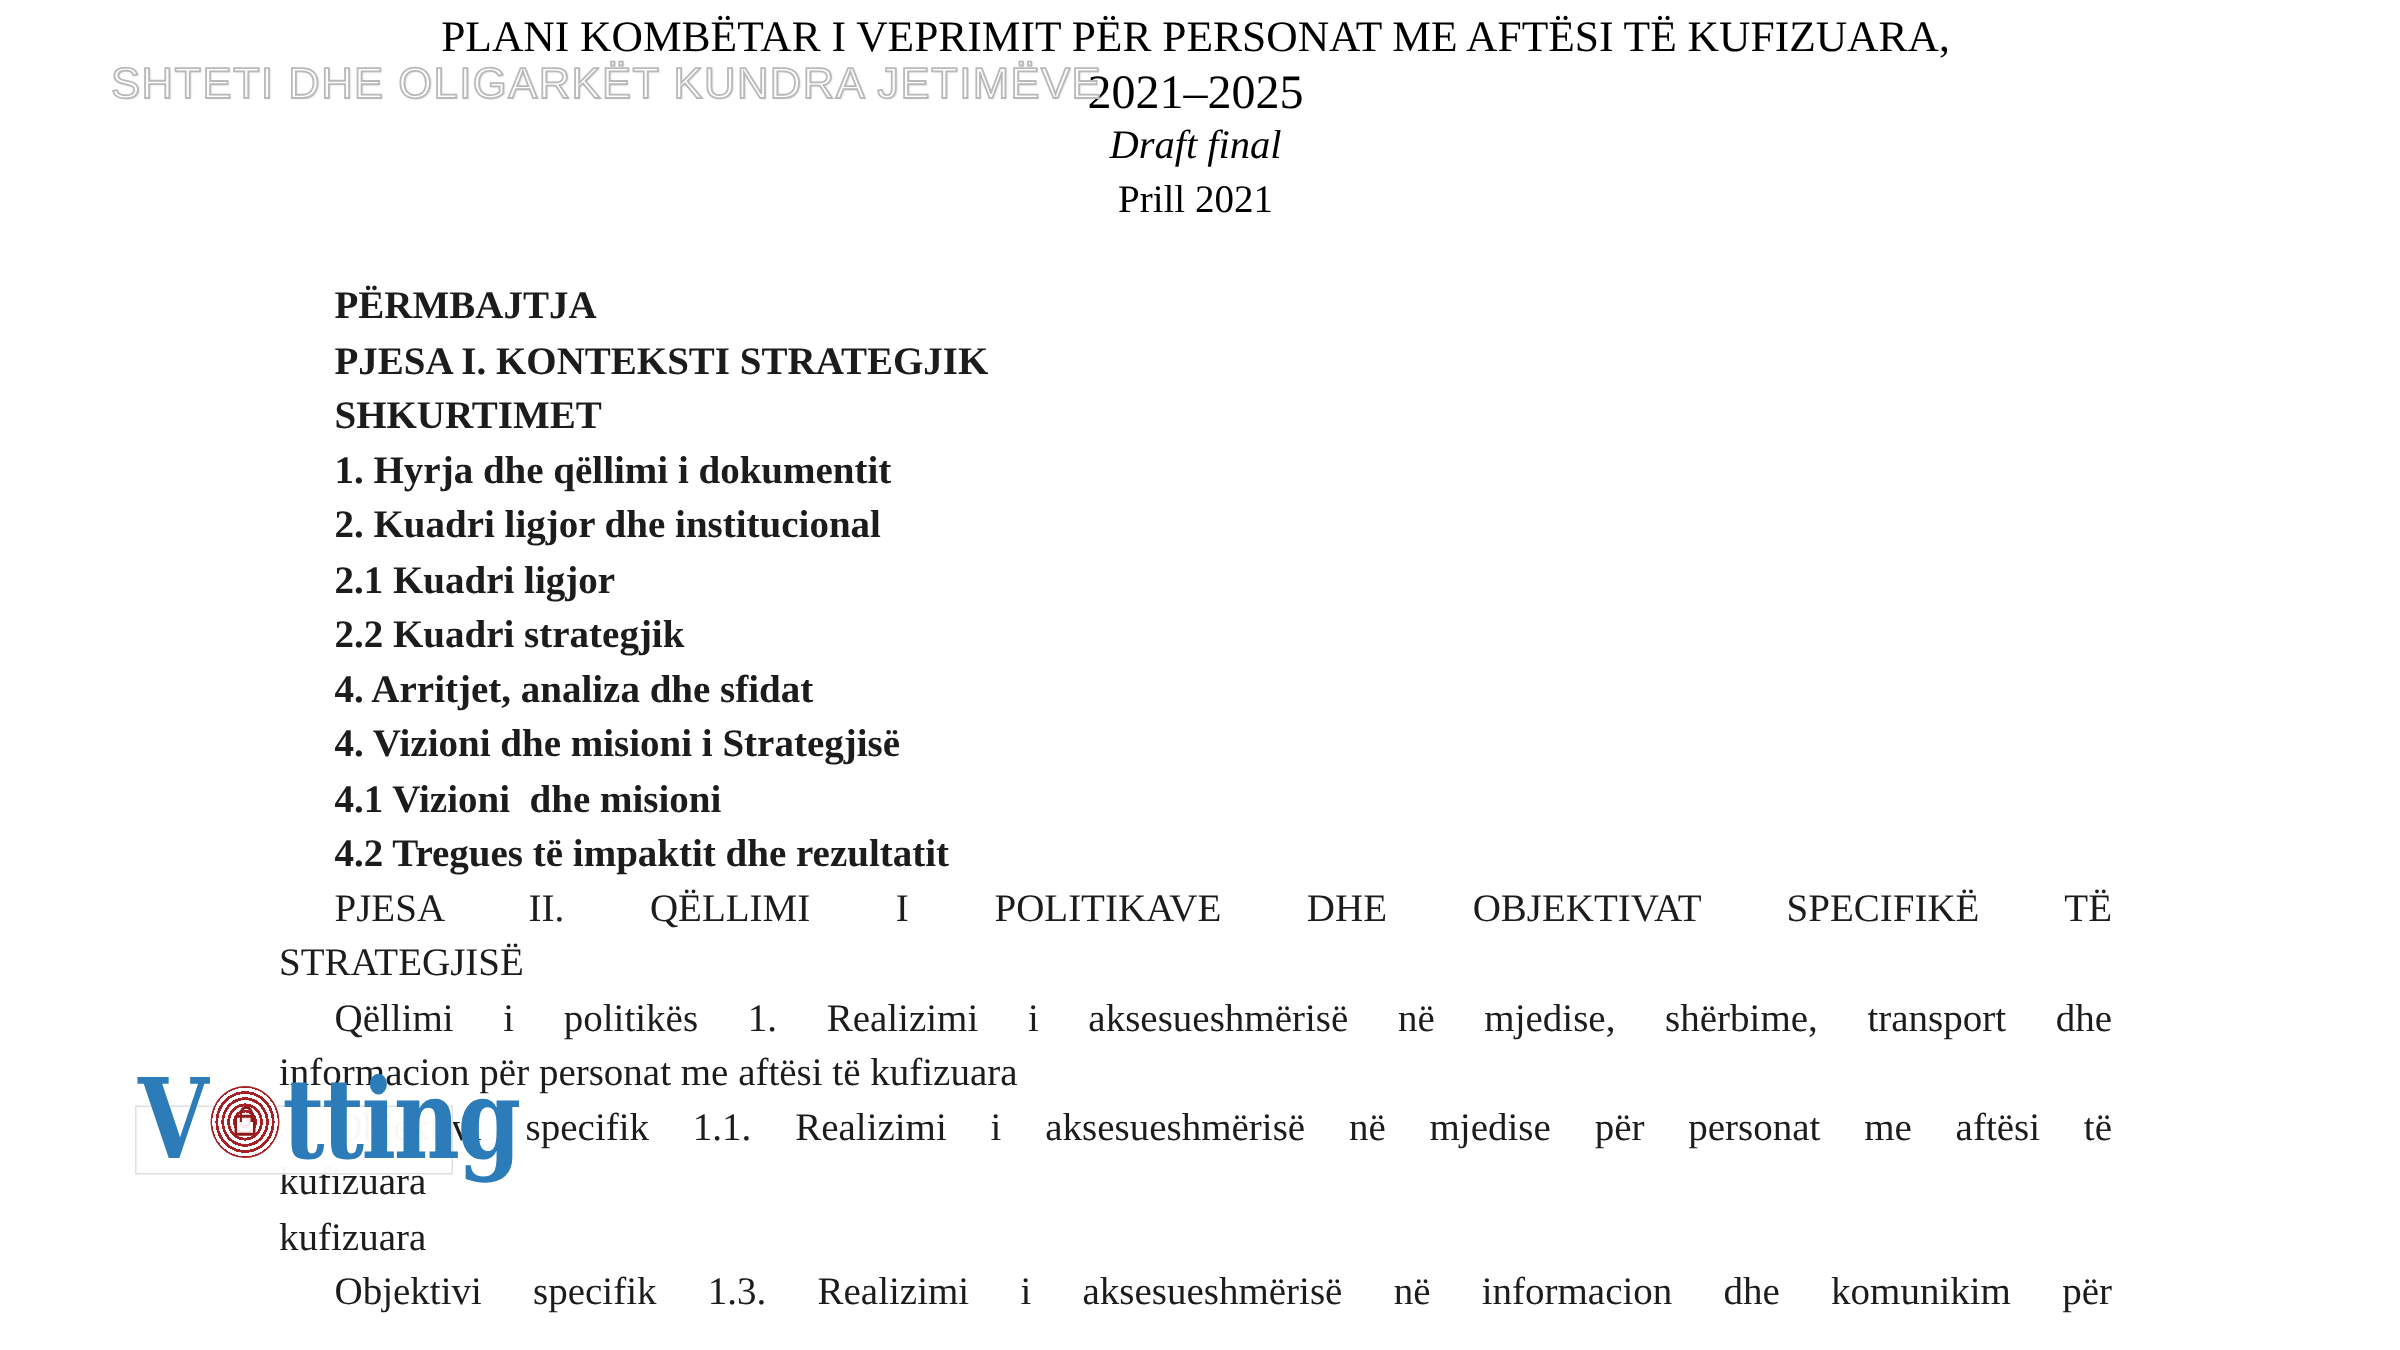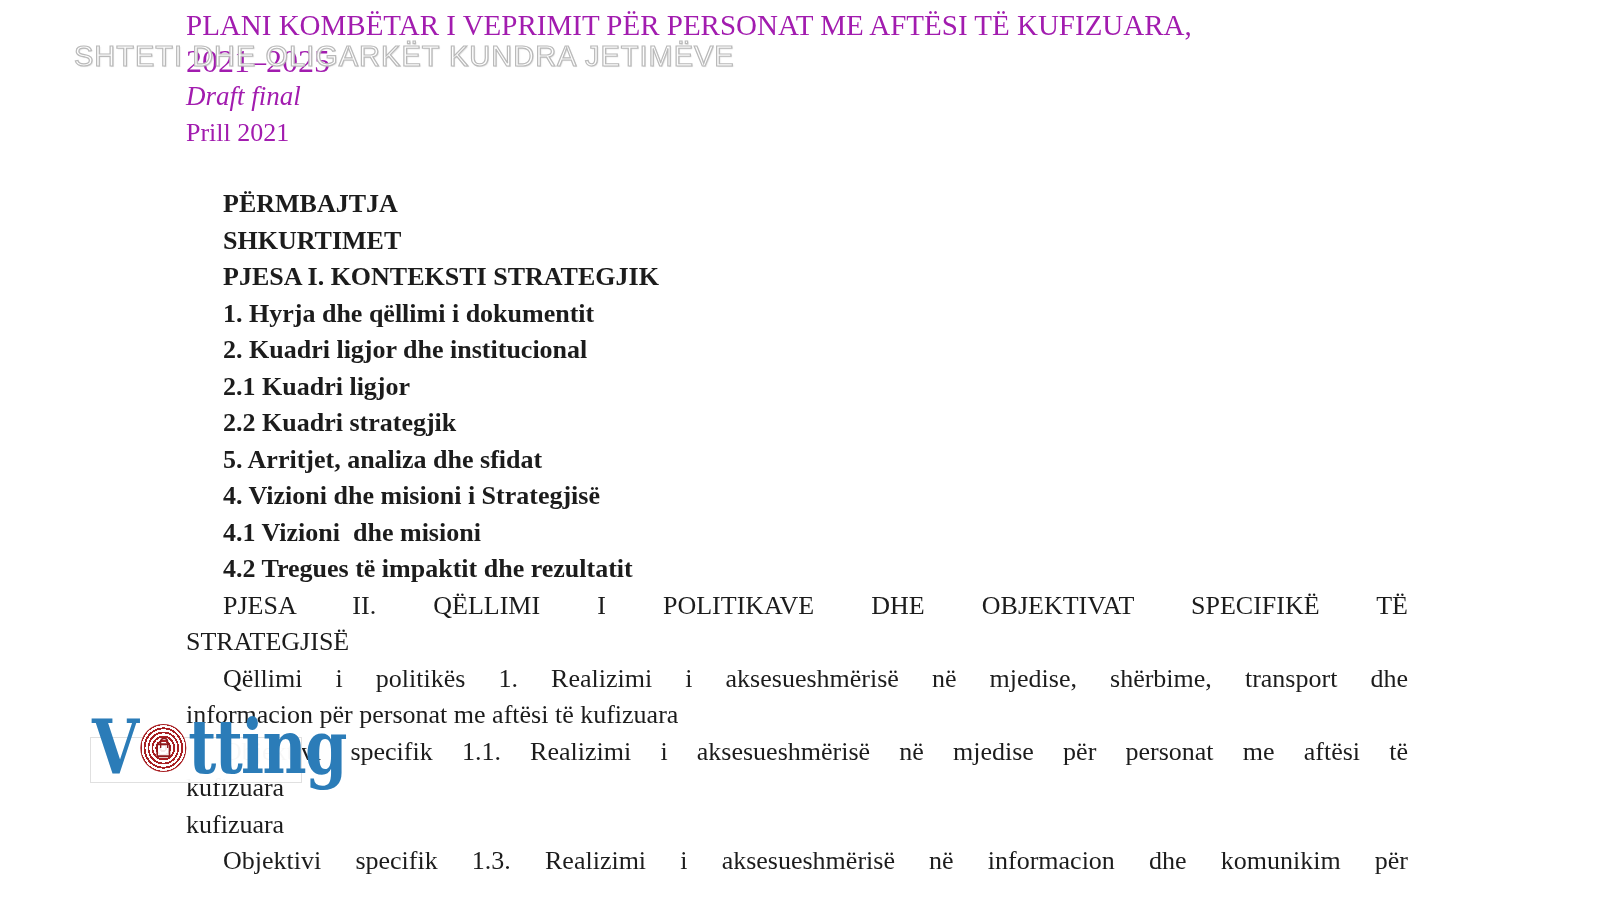--- a/index.html
+++ b/index.html
@@ -20,21 +20,21 @@
     white-space: nowrap;
     color: rgba(255,255,255,0.92);
     -webkit-text-stroke: 1.2px #b9b9b9;
     text-shadow: 1px 1px 1px rgba(160,160,160,0.35);
     z-index: 5;
   }
 
   
   .header {
     position: absolute; left: 186px; top: 8px; width: 1222px;
-    text-align: left; color: #a21caf; z-index: 1;
+    text-align: center; color: #000000; z-index: 1;
   }
   .header .h1 { font-size: 29px; line-height: 35.6px; white-space: nowrap; }
   .header .h2 { font-size: 32px; line-height: 35.6px; }
   .header .sub { font-size: 27px; line-height: 35.6px; font-style: italic; }
   .header .date { font-size: 26px; line-height: 35.6px; }
 
   
   .flow {
     position: absolute; left: 186px; top: 186px; width: 1222px;
     font-size: 26px; line-height: 36.5px; color: #1c1c1c; z-index: 1;
@@ -89,27 +89,27 @@
 
   <div class="header">
     <div class="h1">PLANI KOMBËTAR I VEPRIMIT PËR PERSONAT ME AFTËSI TË KUFIZUARA,</div>
     <div class="h2">2021–2025</div>
     <div class="sub">Draft final</div>
     <div class="date">Prill 2021</div>
   </div>
 
   <div class="flow">
     <div class="ln">PËRMBAJTJA</div>
+    <div class="ln">PJESA I. KONTEKSTI STRATEGJIK</div>
     <div class="ln">SHKURTIMET</div>
-    <div class="ln">PJESA I. KONTEKSTI STRATEGJIK</div>
     <div class="ln">1. Hyrja dhe qëllimi i dokumentit</div>
     <div class="ln">2. Kuadri ligjor dhe institucional</div>
     <div class="ln">2.1 Kuadri ligjor</div>
     <div class="ln">2.2 Kuadri strategjik</div>
-    <div class="ln">5. Arritjet, analiza dhe sfidat</div>
+    <div class="ln">4. Arritjet, analiza dhe sfidat</div>
     <div class="ln">4. Vizioni dhe misioni i Strategjisë</div>
     <div class="ln">4.1 Vizioni  dhe misioni</div>
     <div class="ln">4.2 Tregues të impaktit dhe rezultatit</div>
 
     <div class="just">PJESA II. QËLLIMI I POLITIKAVE DHE OBJEKTIVAT SPECIFIKË TË</div>
     <div class="cont">STRATEGJISË</div>
     <div class="just">Qëllimi i politikës 1. Realizimi i aksesueshmërisë në mjedise, shërbime, transport dhe</div>
     <div class="cont">informacion për personat me aftësi të kufizuara</div>
     <div class="just">Objektivi specifik 1.1. Realizimi i aksesueshmërisë në mjedise për personat me aftësi të</div>
     <div class="cont">kufizuara</div>

